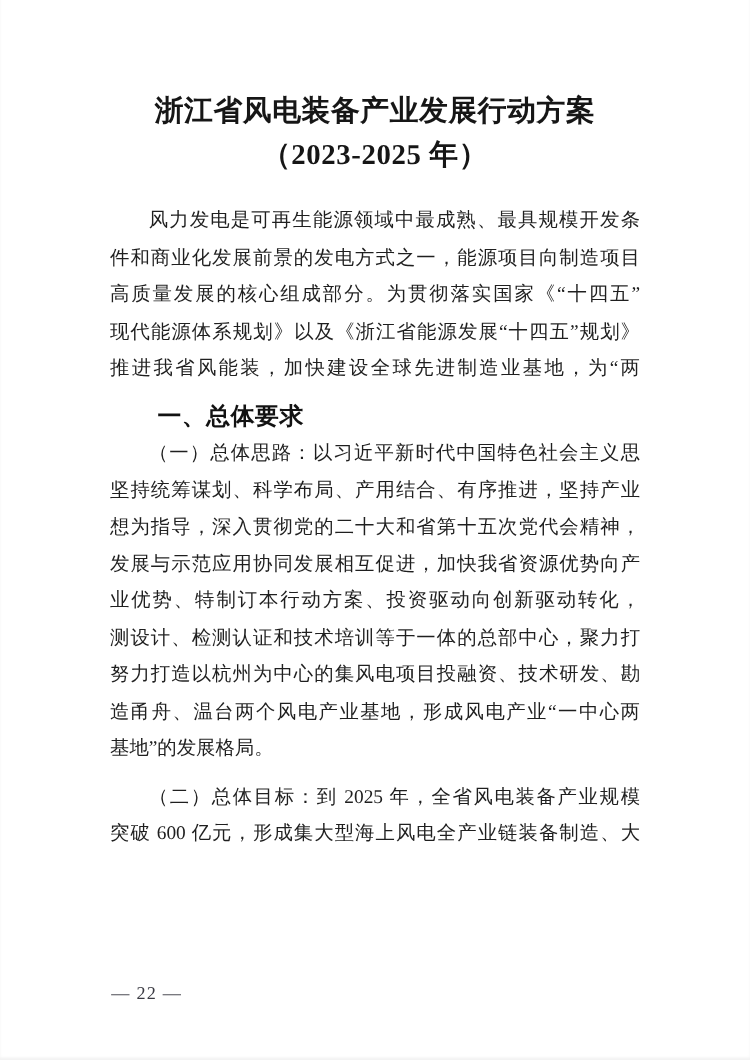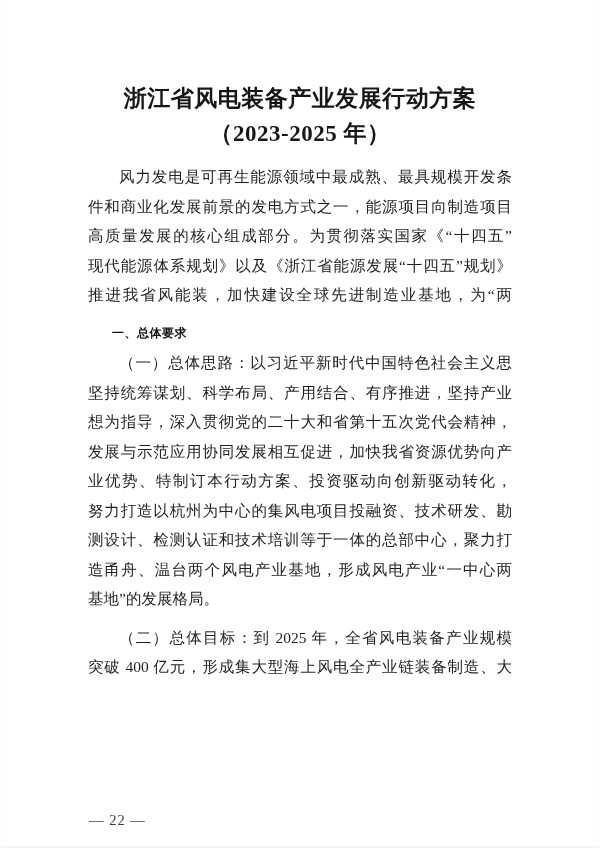--- a/index.html
+++ b/index.html
@@ -12,21 +12,21 @@
     width: 600px;
     height: 848px;
     background: #ffffff;
     overflow: hidden;
     color: #1f1f1f;
     font-family: "Liberation Serif", "DejaVu Serif", serif;
     box-shadow: inset 0 -2px 2px rgba(0,0,0,0.05);
   }
   .title-block {
     position: absolute;
-    top: 81px;
+    top: 71px;
     left: 88px;
     width: 424px;
     text-align: center;
     font-weight: bold;
     font-size: 23px;
     line-height: 35px;
     letter-spacing: 0.5px;
     color: #161616;
   }
   .doc-body {
@@ -49,30 +49,30 @@
   .para .line.last-left {
     text-align-last: left;
     white-space: normal;
   }
   .spaced {
     margin-top: 9px;
   }
   .heading {
     font-family: Liberation Serif, serif;
     font-weight: bold;
-    font-size: 12px;
+    font-size: 19px;
     line-height: 29.5px;
     text-indent: 2em;
     letter-spacing: 0.5px;
     color: #121212;
   }
   .page-number {
     position: absolute;
     left: 89px;
-    top: 812px;
+    top: 787px;
     font-size: 14.5px;
     letter-spacing: 1px;
     color: #3a3a42;
   }
 </style>
 </head>
 <body>
 
 <div class="page">
   <div class="title-block">
@@ -87,24 +87,24 @@
         <div class="line">现代能源体系规划》以及《浙江省能源发展“十四五”规划》</div>
         <div class="line">推进我省风能装，加快建设全球先进制造业基地，为“两</div>
       </div>
       <div class="heading spaced">一、总体要求</div>
       <div class="para">
         <div class="line first">（一）总体思路：以习近平新时代中国特色社会主义思</div>
         <div class="line">坚持统筹谋划、科学布局、产用结合、有序推进，坚持产业</div>
         <div class="line">想为指导，深入贯彻党的二十大和省第十五次党代会精神，</div>
         <div class="line">发展与示范应用协同发展相互促进，加快我省资源优势向产</div>
         <div class="line">业优势、特制订本行动方案、投资驱动向创新驱动转化，</div>
+        <div class="line">测设计、检测认证和技术培训等于一体的总部中心，聚力打</div>
         <div class="line">努力打造以杭州为中心的集风电项目投融资、技术研发、勘</div>
-        <div class="line">测设计、检测认证和技术培训等于一体的总部中心，聚力打</div>
         <div class="line">造甬舟、温台两个风电产业基地，形成风电产业“一中心两</div>
         <div class="line last-left">基地”的发展格局。</div>
       </div>
       <div class="para spaced">
         <div class="line first">（二）总体目标：到 2025 年，全省风电装备产业规模</div>
-        <div class="line">突破 400 亿元，形成集大型海上风电全产业链装备制造、大</div>
+        <div class="line">突破 600 亿元，形成集大型海上风电全产业链装备制造、大</div>
       </div>
     </div>
   <div class="page-number">— 22 —</div>
 </div>
 
 </body></html>

